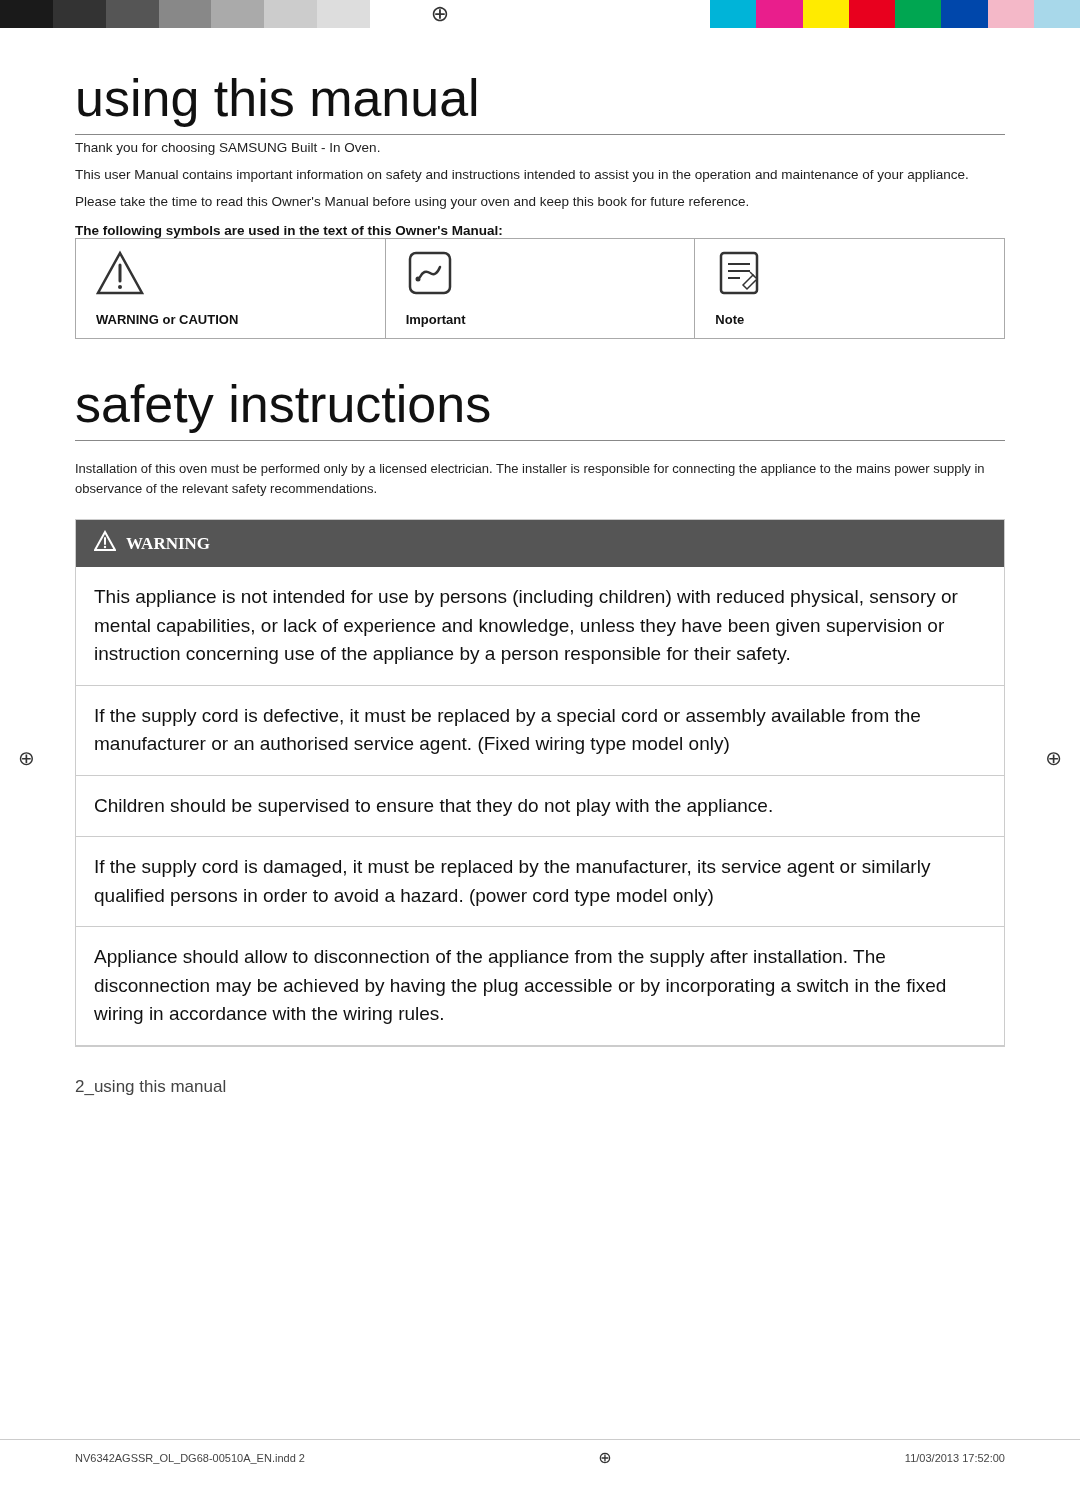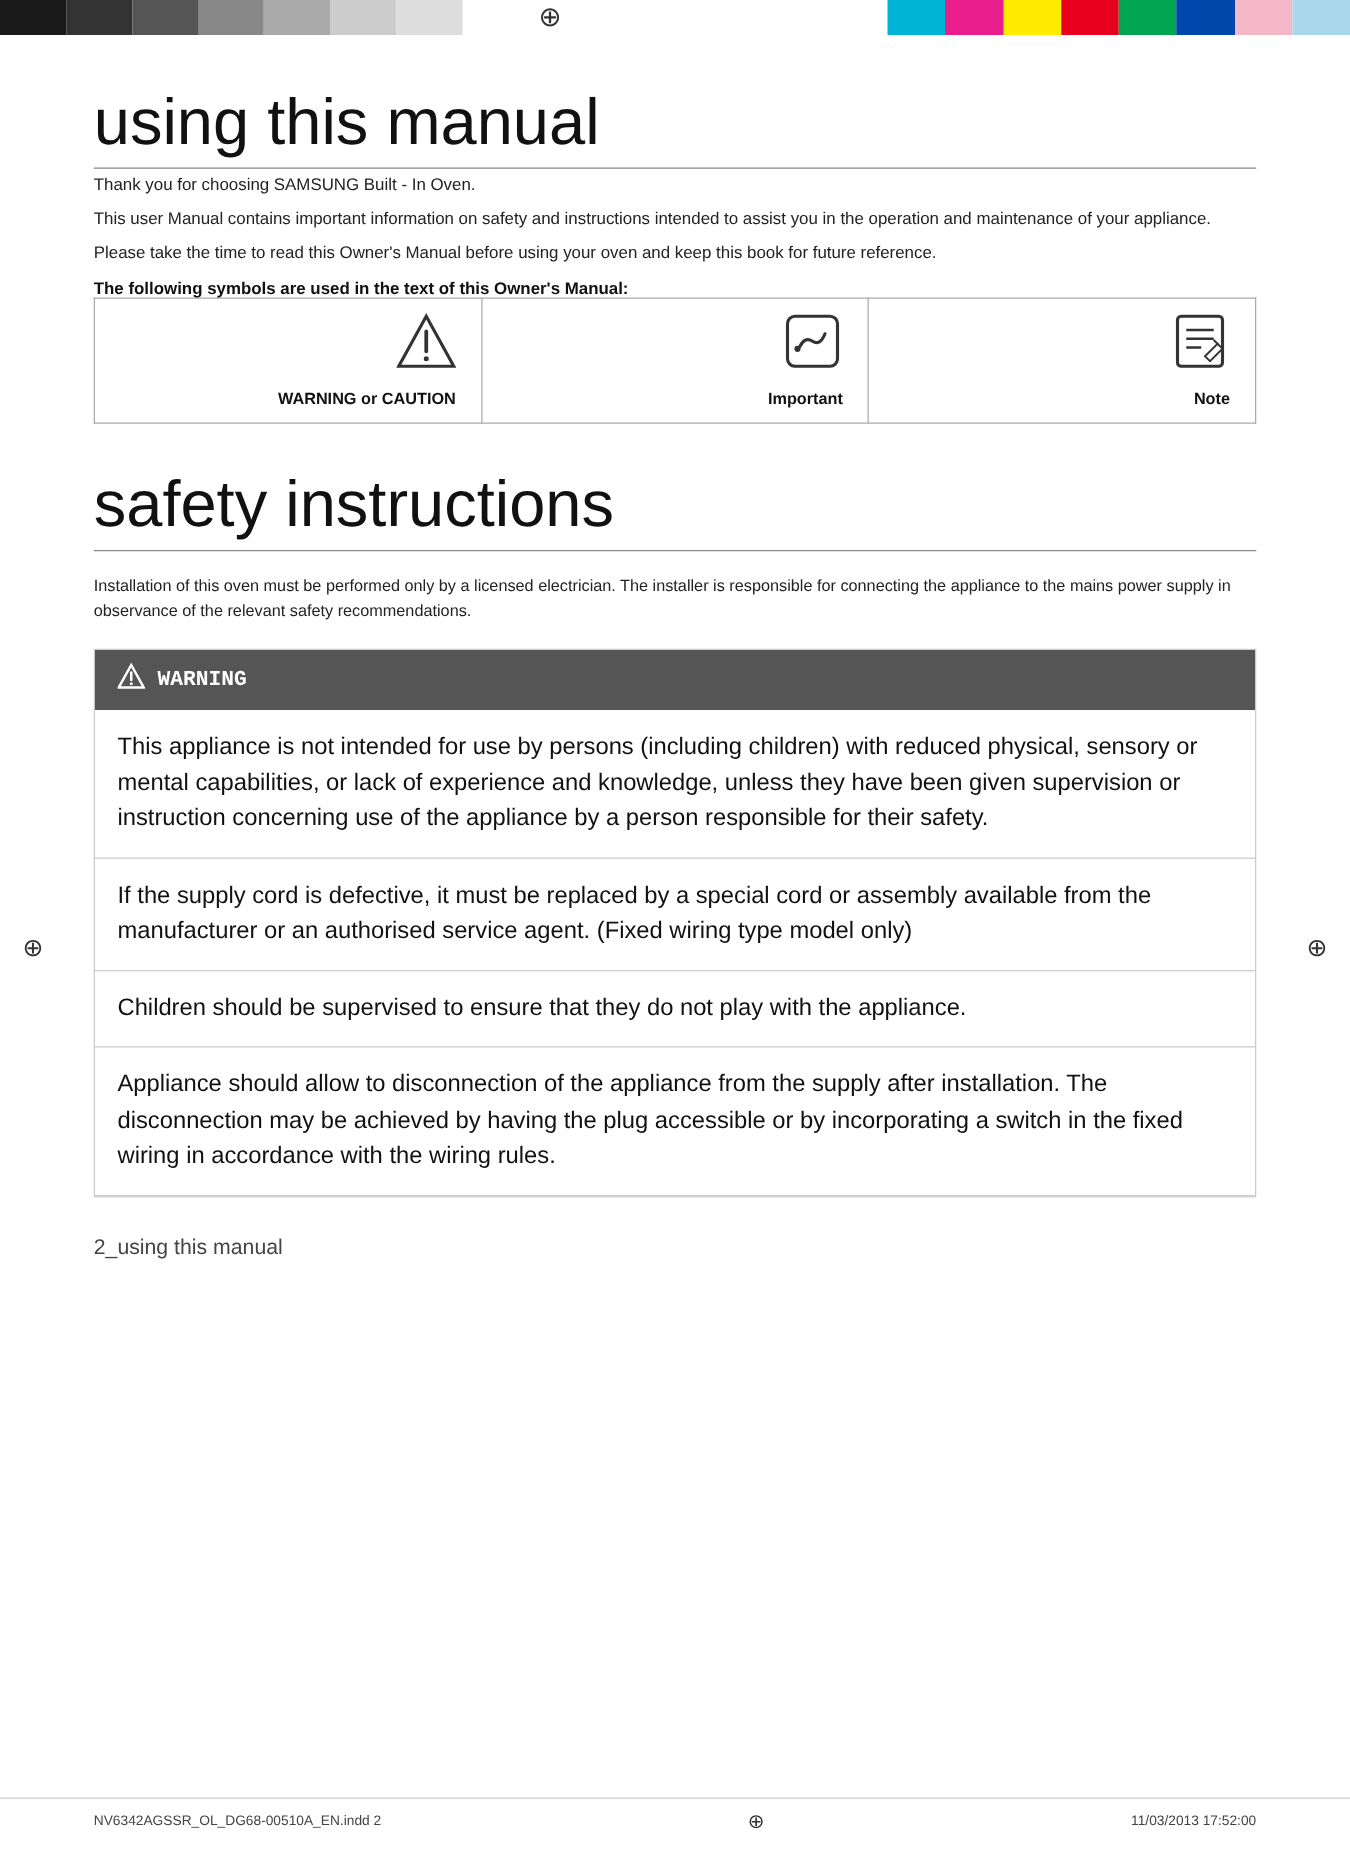--- a/index.html
+++ b/index.html
@@ -84,21 +84,21 @@
 
     
     .symbol-table {
       width: 100%;
       border-collapse: collapse;
       margin-bottom: 35px;
     }
 
     .symbol-table td {
       border: 1px solid #aaa;
-      text-align: right;
+      text-align: left;
       padding: 10px 20px;
       width: 33.33%;
     }
 
     .symbol-icon {
       font-size: 36px;
       display: block;
       margin-bottom: 4px;
     }
 
@@ -126,21 +126,21 @@
       font-size: 13px;
       line-height: 1.55;
       color: #222;
       margin-bottom: 20px;
     }
 
     
     .warning-header {
       background-color: #555;
       color: #fff;
-      font-family: Liberation Mono, monospace;
+      font-family: Liberation Serif, serif;
       font-size: 17px;
       font-weight: bold;
       padding: 10px 18px;
       display: flex;
       align-items: center;
       gap: 10px;
       margin-bottom: 0;
     }
 
     .warning-triangle {
@@ -339,20 +339,23 @@
     <div class="warning-item">
       <span>This appliance is not intended for use by persons (including children) with reduced physical, sensory or mental capabilities, or lack of experience and knowledge, unless they have been given supervision or instruction concerning use of the appliance by a person responsible for their safety.</span>
     </div>
     <div class="warning-item">
       <span>If the supply cord is defective, it must be replaced by a special cord or assembly available from the manufacturer or an authorised service agent. (Fixed wiring type model only)</span>
     </div>
     <div class="warning-item">
       <span>Children should be supervised to ensure that they do not play with the appliance.</span>
     </div>
     <div class="warning-item">
+      <span>If the supply cord is damaged, it must be replaced by the manufacturer, its service agent or similarly qualified persons in order to avoid a hazard. (power cord type model only)</span>
+    </div>
+    <div class="warning-item">
       <span>Appliance should allow to disconnection of the appliance from the supply after installation. The disconnection may be achieved by having the plug accessible or by incorporating a switch in the fixed wiring in accordance with the wiring rules.</span>
     </div>
   </div>
 
   <p class="page-label">2_using this manual</p>
 </div>
 
 <div class="page-footer">
   <span class="footer-left">NV6342AGSSR_OL_DG68-00510A_EN.indd  2</span>
   <span class="footer-center">⊕</span>

